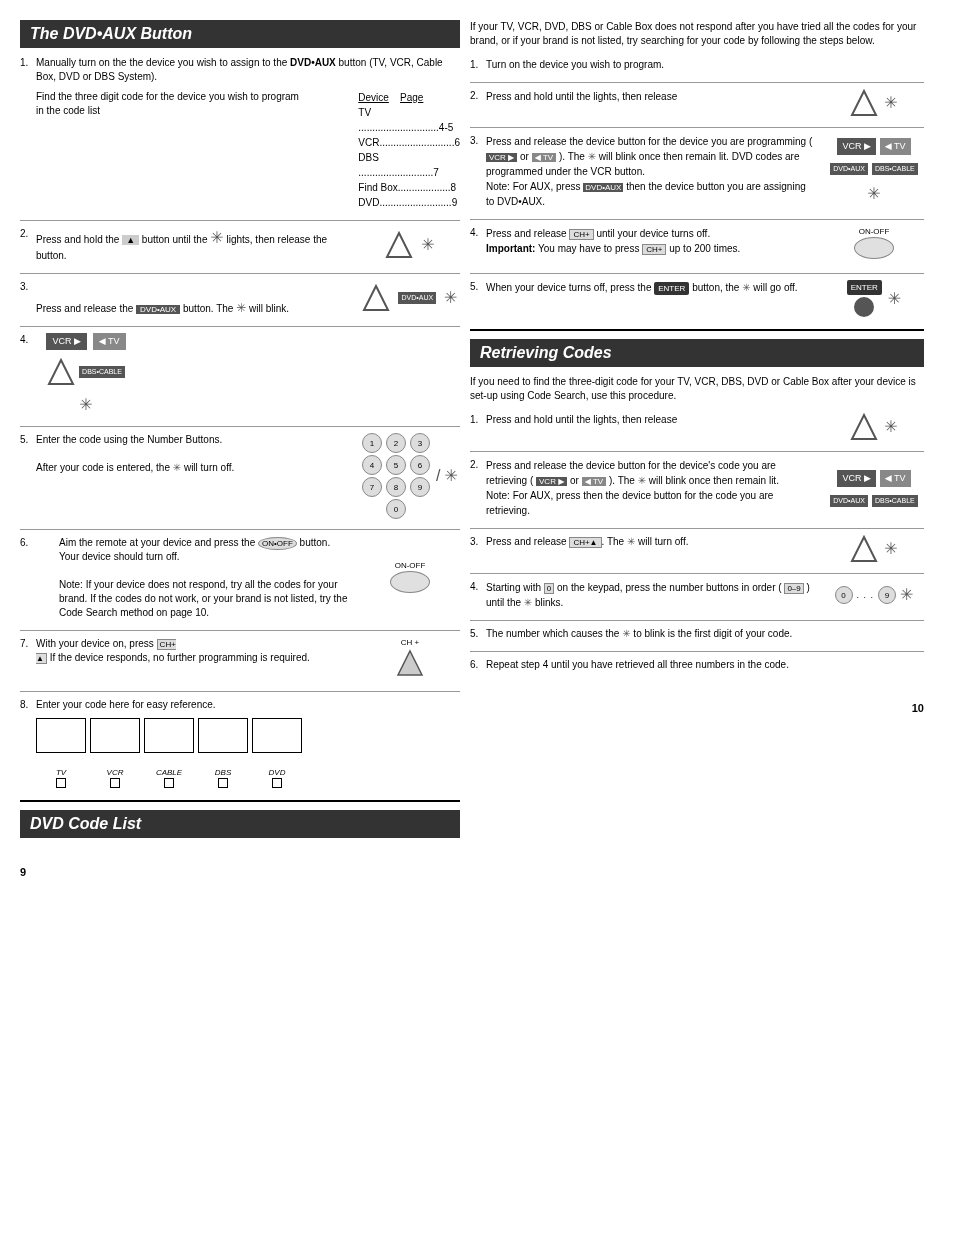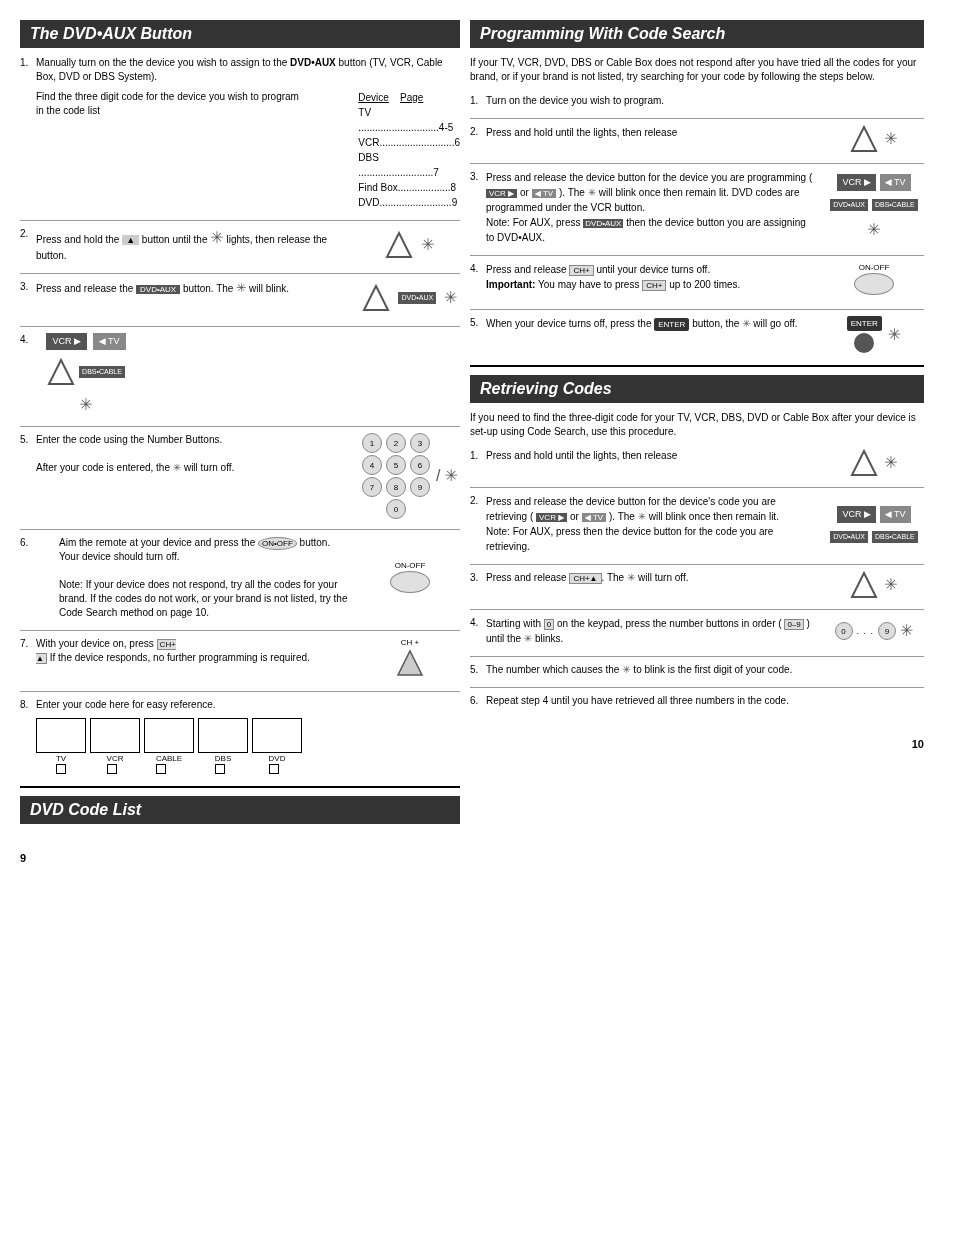--- a/index.html
+++ b/index.html
@@ -125,24 +125,25 @@
       flex-direction: column;
       align-items: center;
     }
     .code-box {
       width: 50px;
       height: 35px;
       border: 1px solid #000;
     }
     .code-label {
       font-size: 8px;
-      margin-top: 0;
+      margin-top: 14px;
       display: flex;
       flex-direction: column;
-      align-items: flex-start;
+      align-items: center;
+      font-style: italic;
     }
     .checkbox {
       width: 10px;
       height: 10px;
       border: 1px solid #000;
       display: inline-block;
     }
     .page-num {
       font-size: 11px;
       font-weight: bold;
@@ -230,21 +231,21 @@
             </div>
           </div>
         </div>
       </li>
 
       <hr class="divider">
 
       <li>
         <span class="num">3.</span>
         <div class="li-content">
-          <div style="display:flex; gap:10px;">
+          <div style="display:flex; gap:10px;align-items:flex-end;">
             <div style="flex:1;">
               <span>Press and release the <span style="background:#555; color:#fff; padding:0 4px; font-size:8px;">DVD•AUX</span> button. The <span class="star-icon" style="font-size:12px;">✳</span> will blink.</span>
             </div>
             <div class="step-diagram">
               <div class="diagram-group">
                 <svg width="28" height="28">
                     <polygon points="14,2 26,26 2,26" fill="none" stroke="#555" stroke-width="2"></polygon>
                   </svg>
                 <span style="background:#555; color:#fff; padding:1px 3px; font-size:7px;">DVD•AUX</span>
                 <span class="star-icon">✳</span>
@@ -404,21 +405,20 @@
 
     <div class="section-header">DVD Code List</div>
 
     <div style="margin-top: auto; padding-top: 20px;">
       <span class="page-num">9</span>
     </div>
   </div>
 
   <div class="right-column">
 
-    <div class="section-header">Programming With Code Search</div>
 
     <p class="intro-text">If your TV, VCR, DVD, DBS or Cable Box does not respond after you have tried all the codes for your brand, or if your brand is not listed, try searching for your code by following the steps below.</p>
 
     <ol class="numbered-list">
 
       <li>
         <span class="num">1.</span>
         <div class="li-content">
           <span>Turn on the device you wish to program.</span>
         </div>

